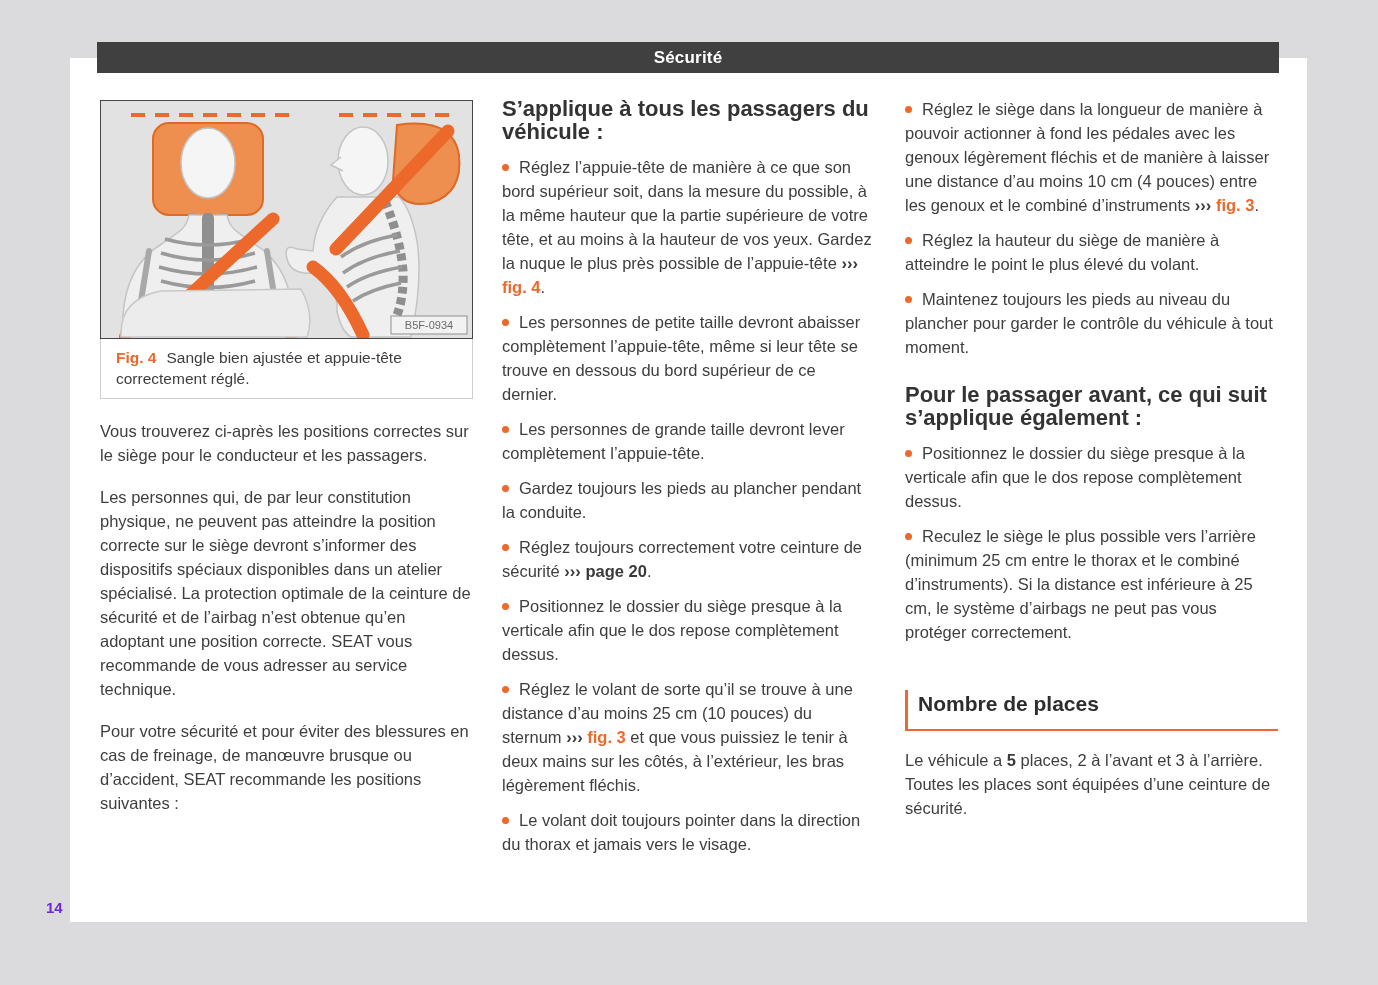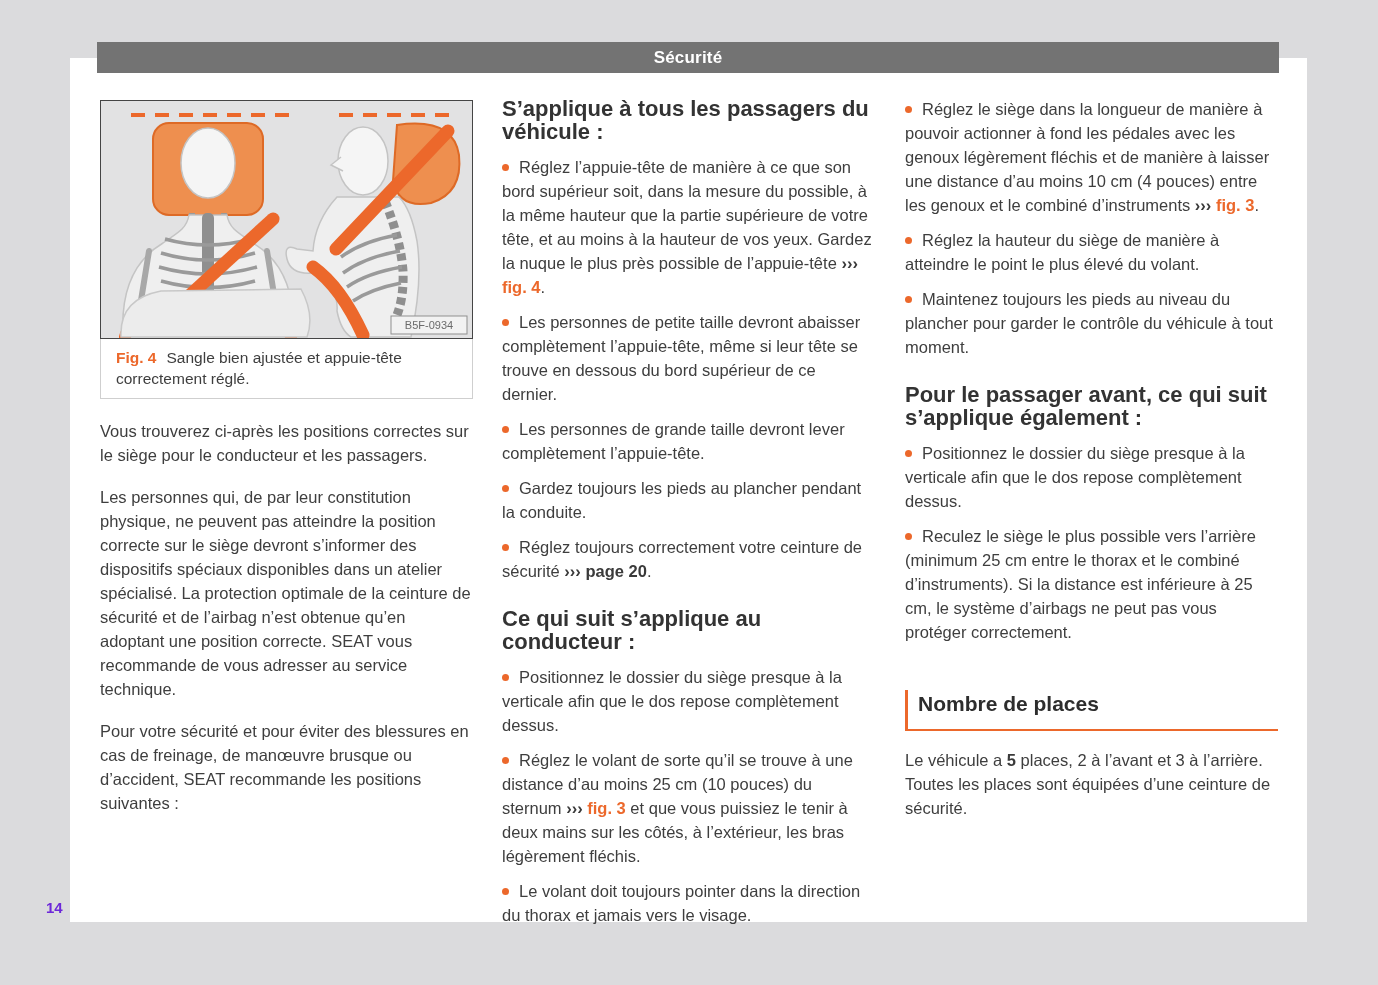--- a/index.html
+++ b/index.html
@@ -8,21 +8,21 @@
     background:#DBDBDD; overflow:hidden;
     font-family:"Liberation Sans", sans-serif;
     color:#3E3E3E;
   }
   .page {
     position:absolute; left:70px; top:58px; width:1237px; height:864px;
     background:#ffffff;
   }
   .header-bar {
     position:absolute; left:97px; top:42px; width:1182px; height:31px;
-    background:#737373; color:#ffffff;
+    background:#404040; color:#ffffff;
     display:flex; align-items:center; justify-content:center;
     font-size:17px; font-weight:bold; letter-spacing:0.2px;
   }
   .page-num {
     position:absolute; left:46px; top:899px;
     font-size:15px; font-weight:bold; color:#6d28d9;
   }
   .col {
     position:absolute; top:97px; width:373px;
     font-size:16.5px; line-height:24px;
@@ -146,21 +146,20 @@
 
   <div class="col col2">
     <p class="subhead first">S’applique à tous les passagers du véhicule :</p>
     <div>
         <p class="bullet"><span class="dot"></span>Réglez l’appuie-tête de manière à ce que son bord supérieur soit, dans la mesure du possible, à la même hauteur que la partie supérieure de votre tête, et au moins à la hauteur de vos yeux. Gardez la nuque le plus près possible de l’appuie-tête <span class="seg-b">››› </span><span class="seg-o">fig. 4</span>.</p>
         <p class="bullet"><span class="dot"></span>Les personnes de petite taille devront abaisser complètement l’appuie-tête, même si leur tête se trouve en dessous du bord supérieur de ce dernier.</p>
         <p class="bullet"><span class="dot"></span>Les personnes de grande taille devront lever complètement l’appuie-tête.</p>
         <p class="bullet"><span class="dot"></span>Gardez toujours les pieds au plancher pendant la conduite.</p>
         <p class="bullet"><span class="dot"></span>Réglez toujours correctement votre ceinture de sécurité <span class="seg-b">››› page 20</span>.</p>
       </div>
-    <p class="subhead">Ce qui suit s’applique au conducteur :</p>
     <div>
         <p class="bullet"><span class="dot"></span>Positionnez le dossier du siège presque à la verticale afin que le dos repose complètement dessus.</p>
         <p class="bullet"><span class="dot"></span>Réglez le volant de sorte qu’il se trouve à une distance d’au moins 25 cm (10 pouces) du sternum <span class="seg-b">››› </span><span class="seg-o">fig. 3</span> et que vous puissiez le tenir à deux mains sur les côtés, à l’extérieur, les bras légèrement fléchis.</p>
         <p class="bullet"><span class="dot"></span>Le volant doit toujours pointer dans la direction du thorax et jamais vers le visage.</p>
       </div>
   </div>
 
   <div class="col col3">
     <div>
         <p class="bullet"><span class="dot"></span>Réglez le siège dans la longueur de manière à pouvoir actionner à fond les pédales avec les genoux légèrement fléchis et de manière à laisser une distance d’au moins 10 cm (4 pouces) entre les genoux et le combiné d’instruments <span class="seg-b">››› </span><span class="seg-o">fig. 3</span>.</p>

